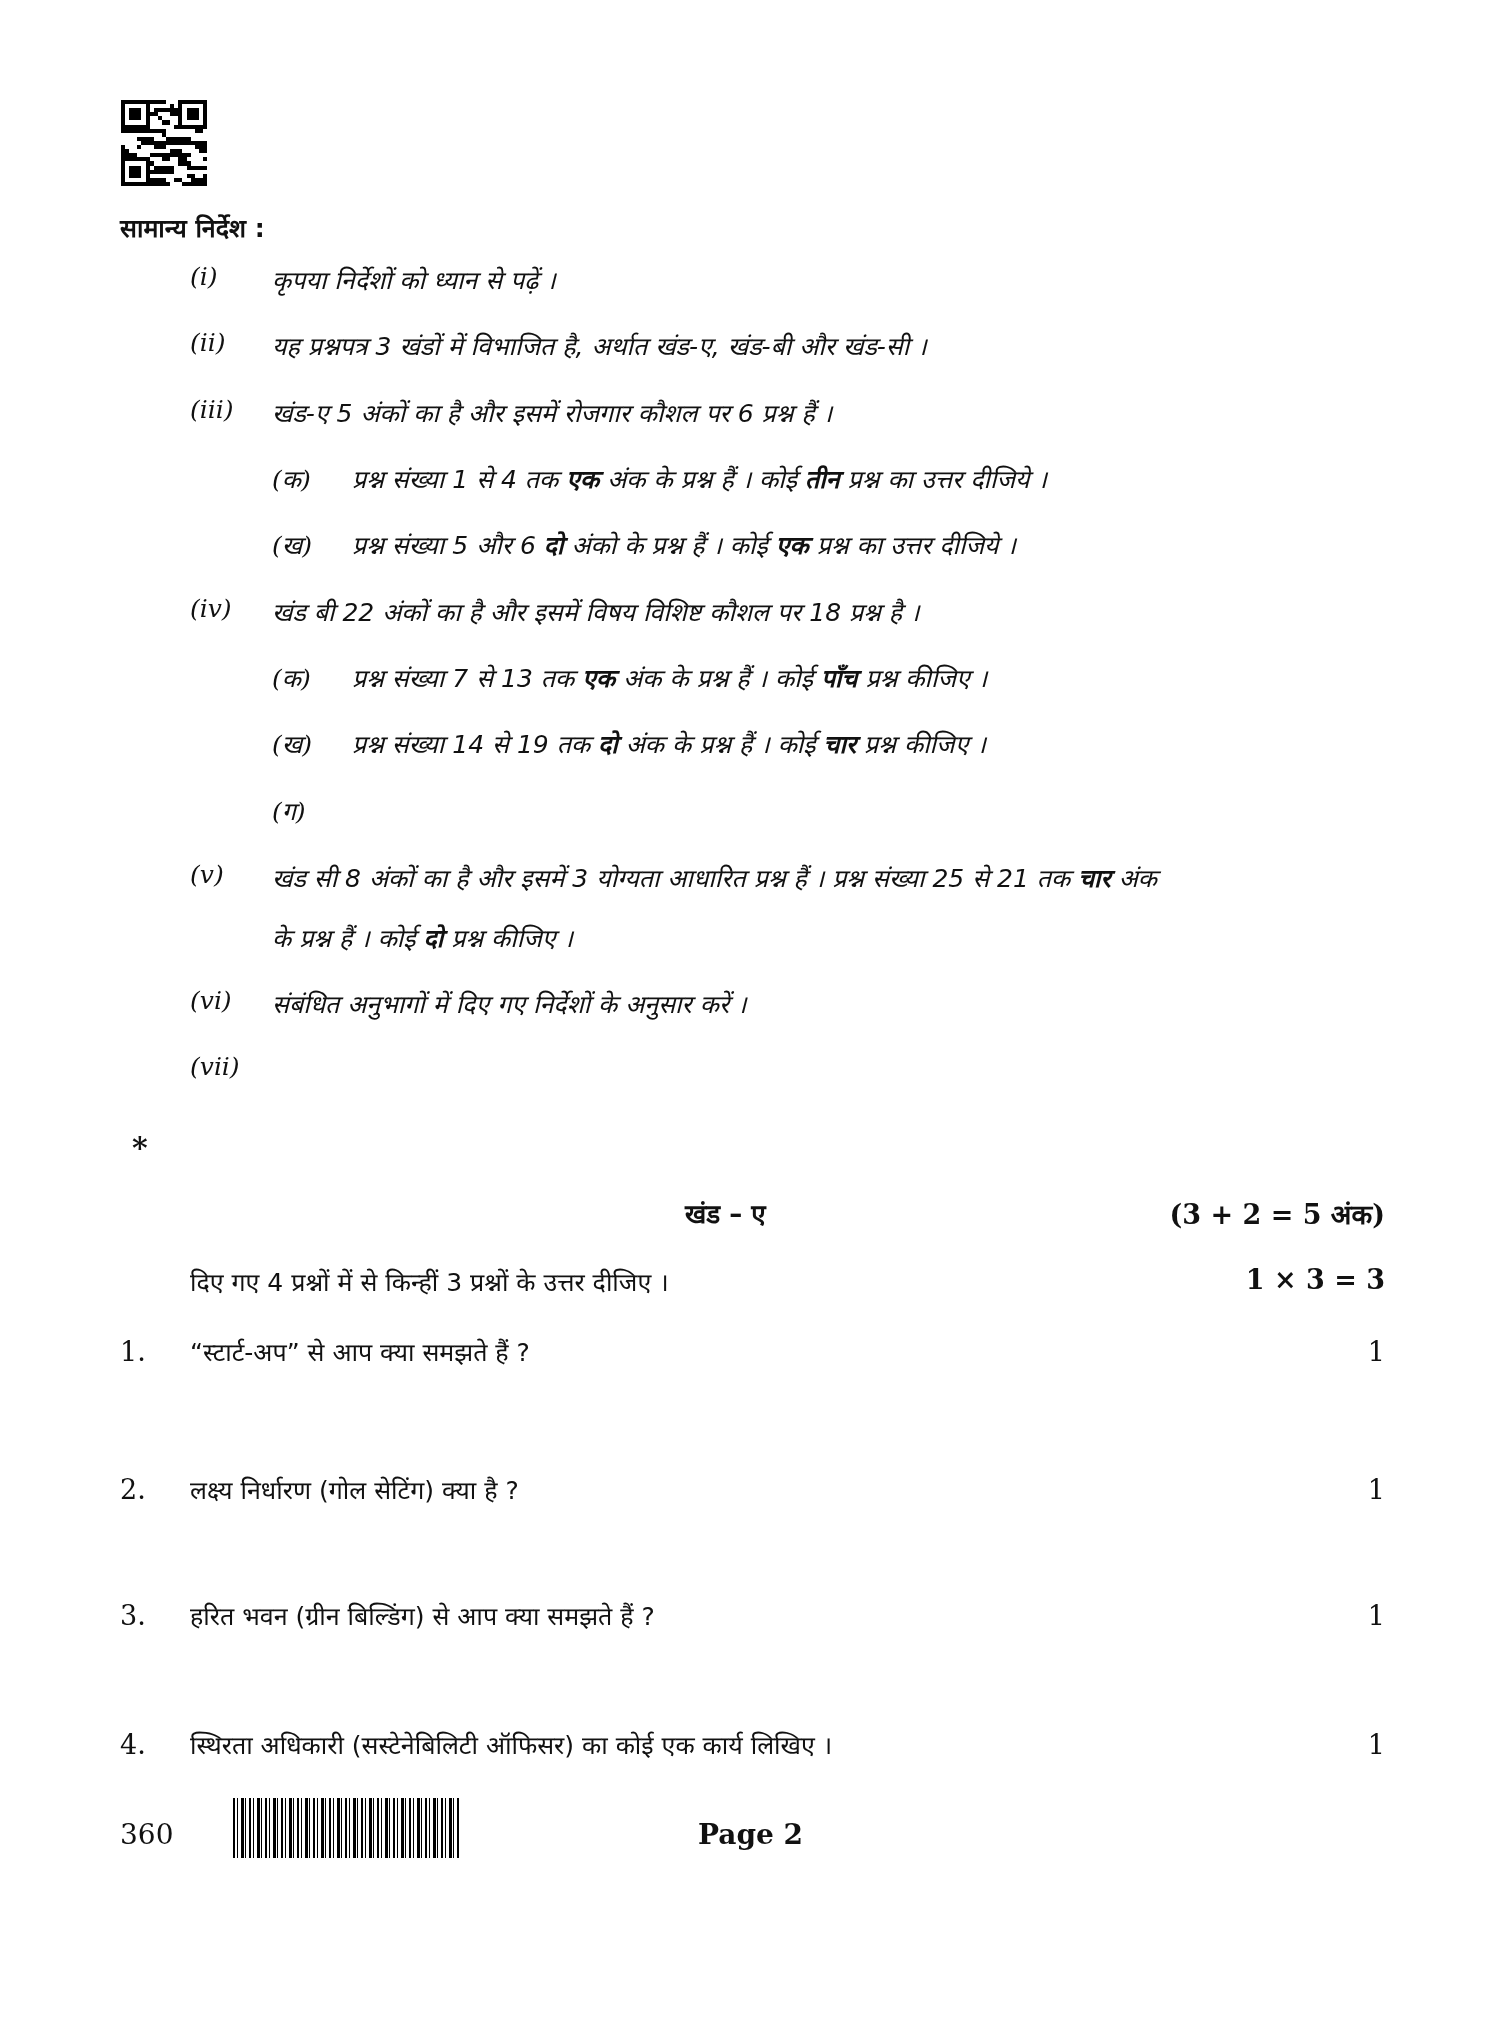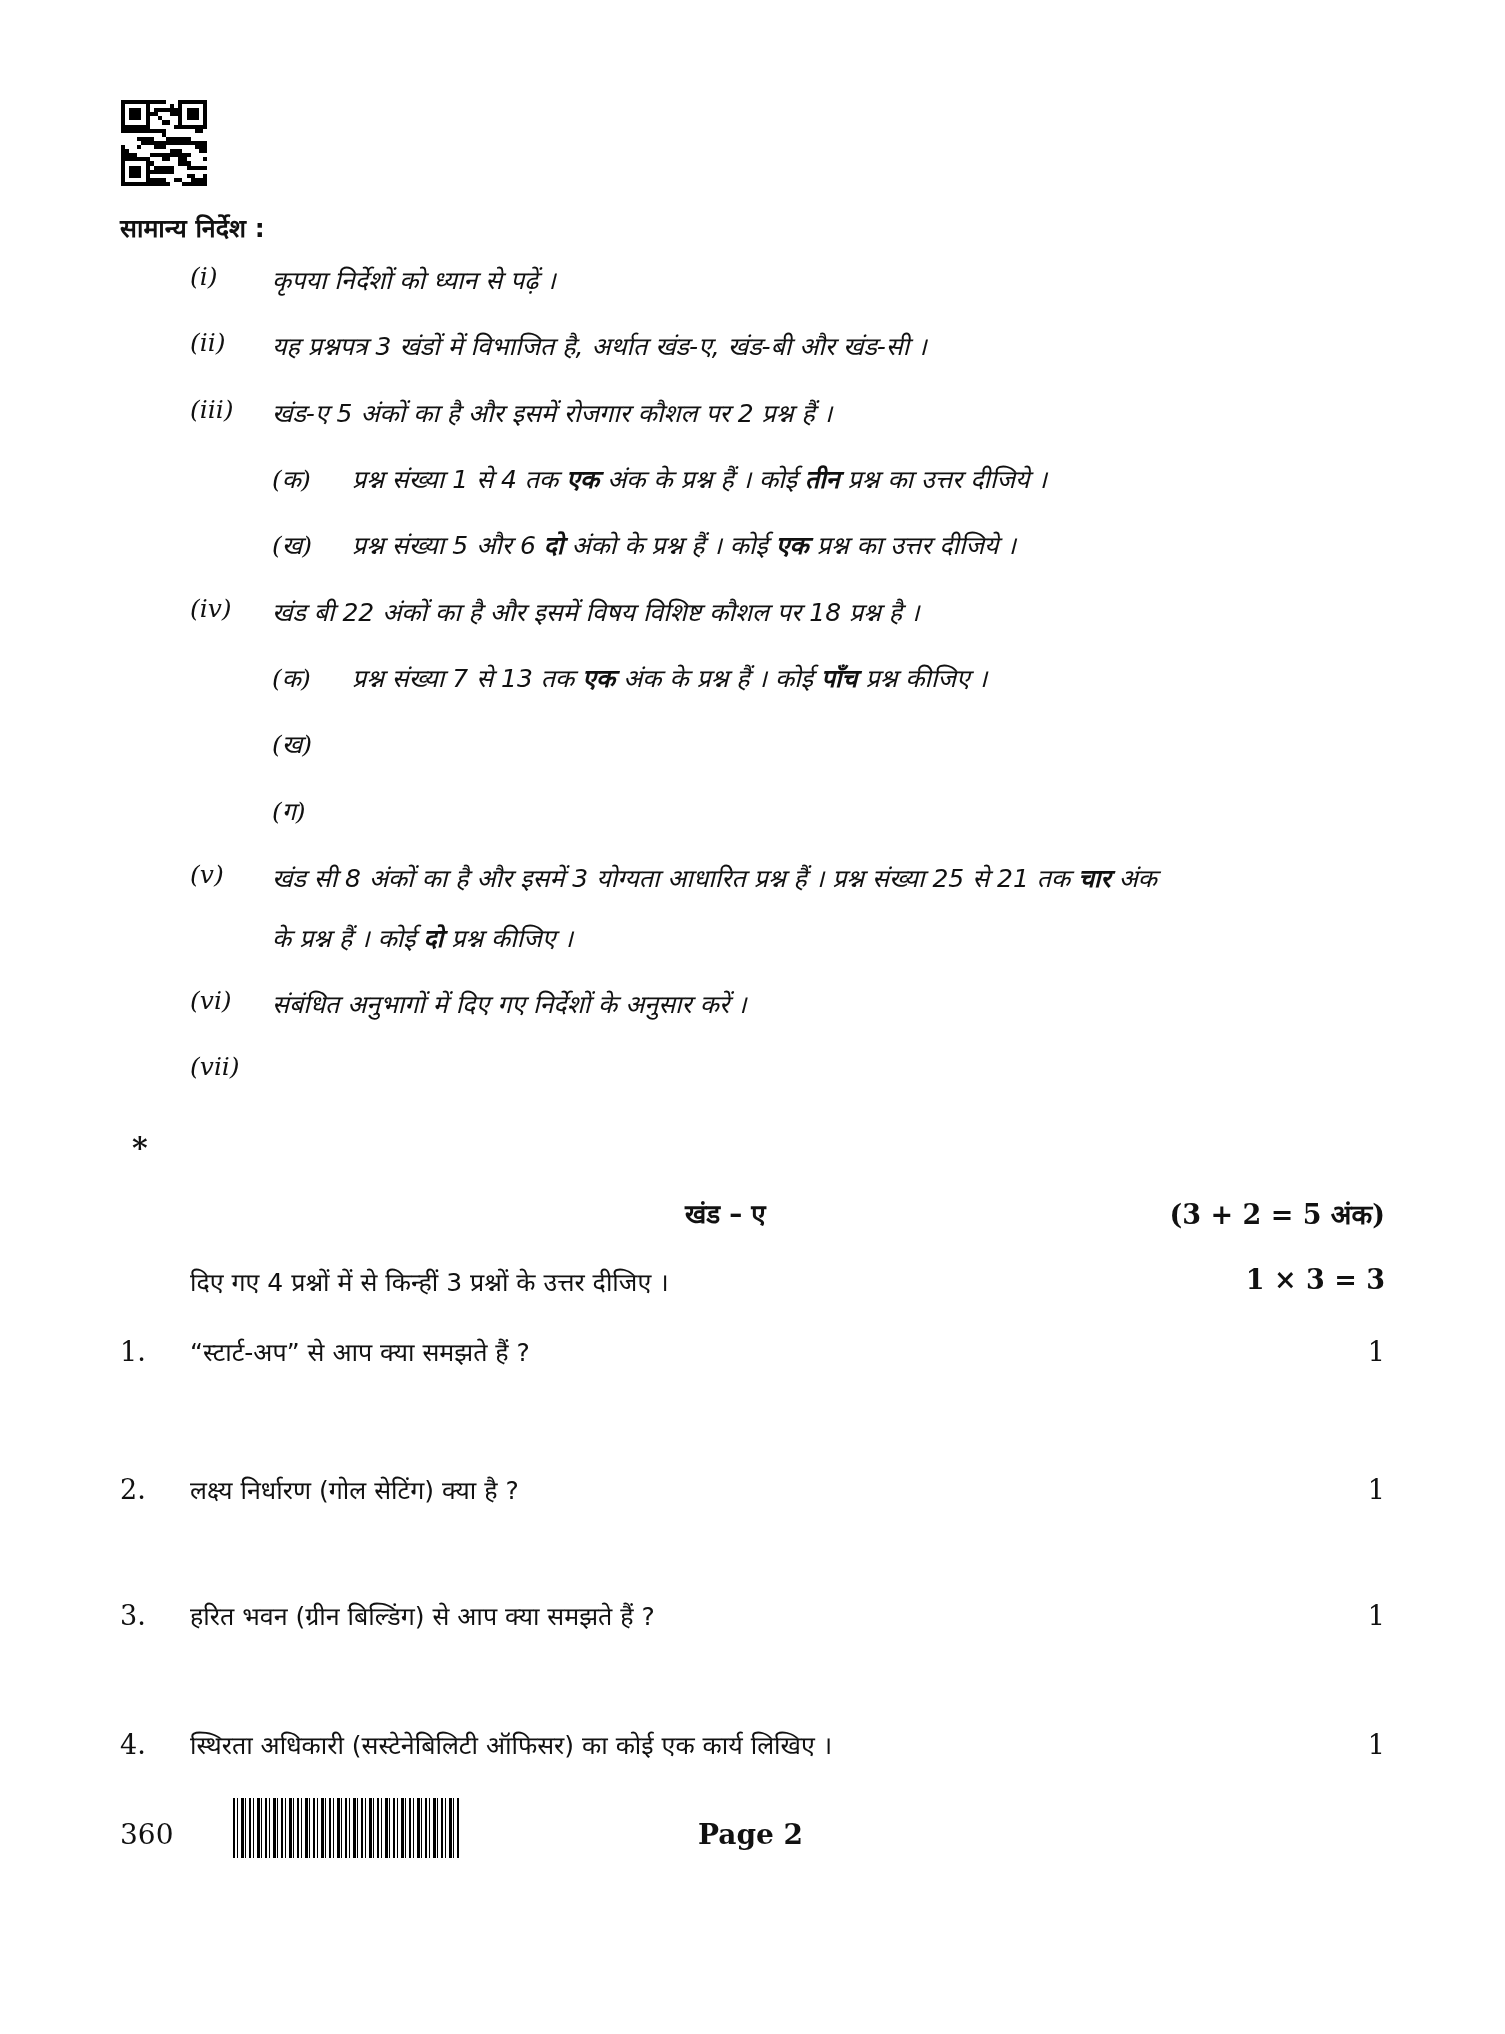--- a/index.html
+++ b/index.html
@@ -520,21 +520,21 @@
   <span>कृपया निर्देशों को ध्यान से पढ़ें ।</span>
 </div>
 
 <div class="instr" style="top:328px">
   <span class="num">(ii)</span>
   <span>यह प्रश्नपत्र 3 खंडों में विभाजित है, अर्थात खंड-ए, खंड-बी और खंड-सी ।</span>
 </div>
 
 <div class="instr" style="top:395px">
   <span class="num">(iii)</span>
-  <span>खंड-ए 5 अंकों का है और इसमें रोजगार कौशल पर 2 प्रश्न हैं ।</span>
+  <span>खंड-ए 5 अंकों का है और इसमें रोजगार कौशल पर 6 प्रश्न हैं ।</span>
 </div>
 
 <div class="instr sub" style="top:461px">
   <span class="num">(क)</span>
   <span><span>प्रश्न संख्या 1 से 4 तक </span><b>एक</b><span> अंक के प्रश्न हैं । कोई </span><b>तीन</b><span> प्रश्न का उत्तर दीजिये ।</span></span>
 </div>
 
 <div class="instr sub" style="top:527px">
   <span class="num">(ख)</span>
   <span><span>प्रश्न संख्या 5 और 6 </span><b>दो</b><span> अंको के प्रश्न हैं । कोई </span><b>एक</b><span> प्रश्न का उत्तर दीजिये ।</span></span>
@@ -545,20 +545,21 @@
   <span>खंड बी 22 अंकों का है और इसमें विषय विशिष्ट कौशल पर 18 प्रश्न है ।</span>
 </div>
 
 <div class="instr sub" style="top:660px">
   <span class="num">(क)</span>
   <span><span>प्रश्न संख्या 7 से 13 तक </span><b>एक</b><span> अंक के प्रश्न हैं । कोई </span><b>पाँच</b><span> प्रश्न कीजिए ।</span></span>
 </div>
 
 <div class="instr sub" style="top:726px">
   <span class="num">(ख)</span>
+  <span><span>प्रश्न संख्या 14 से 19 तक </span><b>दो</b><span> अंक के प्रश्न हैं । कोई </span><b>चार</b><span> प्रश्न कीजिए ।</span></span>
 </div>
 
 <div class="instr sub" style="top:793px">
   <span class="num">(ग)</span>
 </div>
 
 <div class="instr" style="top:860px">
   <span class="num">(v)</span>
   <span><span>खंड सी 8 अंकों का है और इसमें 3 योग्यता आधारित प्रश्न हैं । प्रश्न संख्या 25 से 21 तक </span><b>चार</b><span> अंक</span></span>
 </div>

